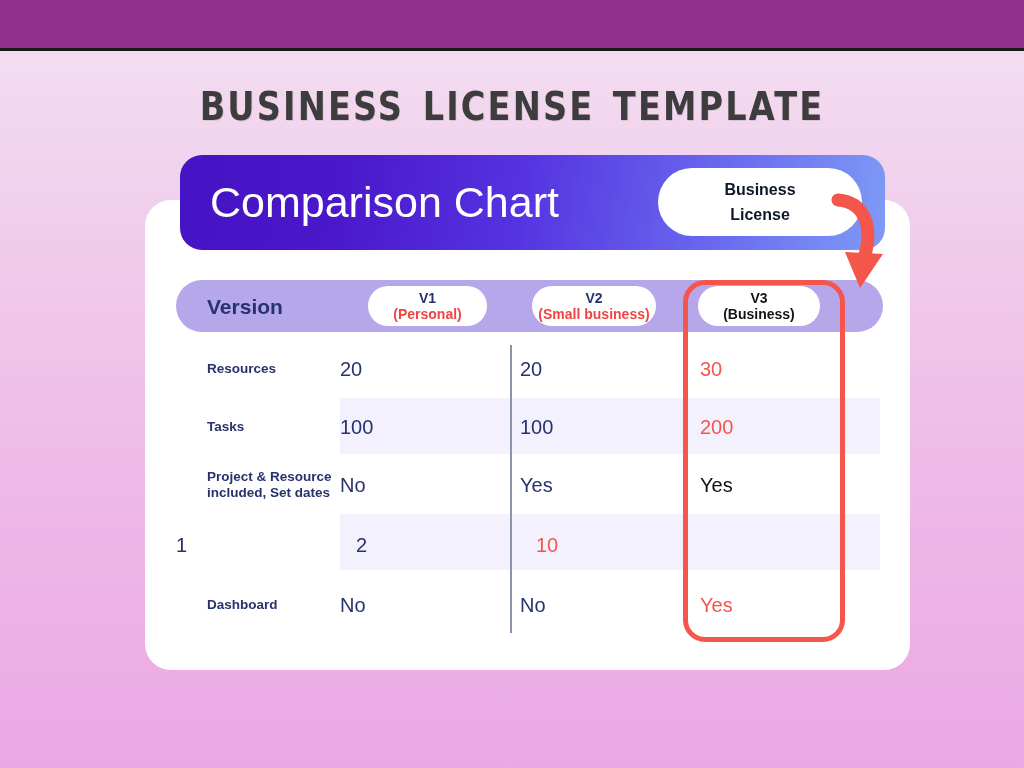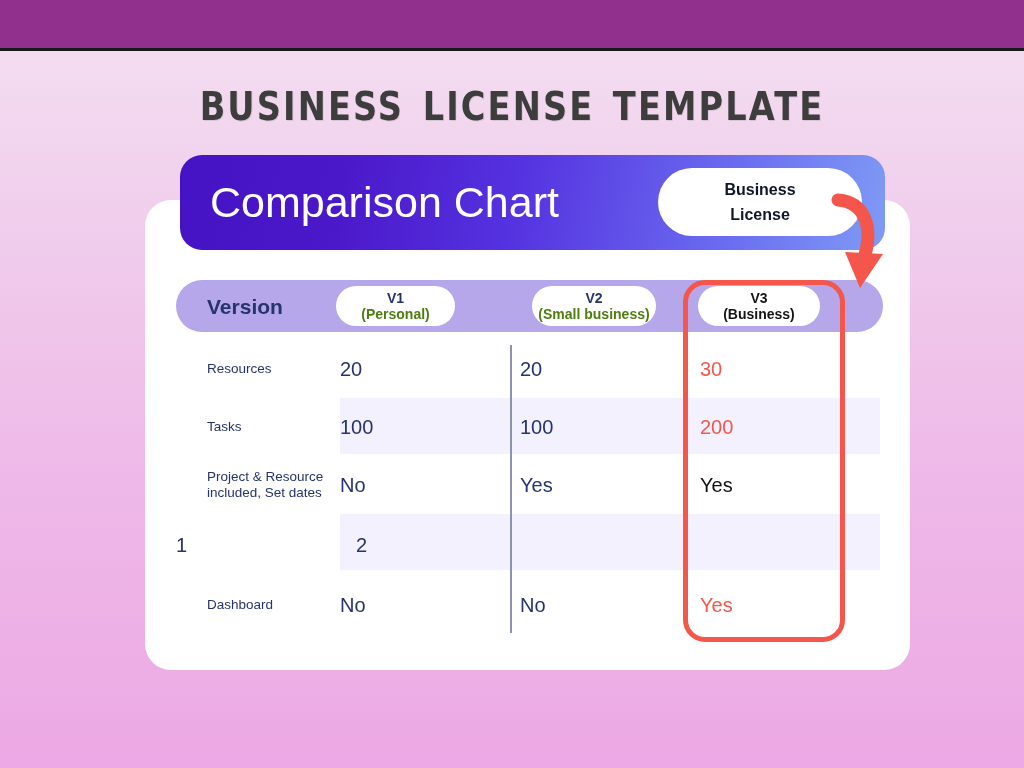--- a/index.html
+++ b/index.html
@@ -145,26 +145,26 @@
   .vpill .vname {
     font-size: 14px;
     line-height: 16px;
     font-weight: 700;
     color: #26336d;
   }
   .vpill .vsub {
     font-size: 14px;
     line-height: 17px;
     font-weight: 700;
-    color: #4d7c0f;
+    color: #ef4444;
   }
   .vpill.highlight .vname,
   .vpill.highlight .vsub { color: #141414; }
 
-  .vpill-1 { left: 160px; width: 119px; text-align: center; }
+  .vpill-1 { left: 192px; width: 119px; text-align: center; }
   .vpill-2 { left: 356px; width: 124px; }
   .vpill-3 { left: 522px; width: 122px; }
 
   
   .zebra {
     position: absolute;
     left: 340px;
     width: 540px;
     height: 56px;
     background: #f3f1fd;
@@ -206,21 +206,21 @@
     height: 58px;
     display: flex;
     align-items: center;
   }
   .cell-label {
     width: 164px;
     padding-left: 31px;
     box-sizing: border-box;
     font-size: 13.5px;
     line-height: 16px;
-    font-weight: 400;
+    font-weight: 700;
     color: #26336d;
   }
   .cell-val {
     font-size: 20px;
     line-height: 24px;
     color: #26336d;
     font-weight: 400;
   }
   .cell-v1 { width: 180px; }
   .cell-v2 { width: 180px; }
@@ -296,20 +296,21 @@
         <div>included, Set dates</div>
       </div>
       <div class="cell-val cell-v1">No</div>
       <div class="cell-val cell-v2">Yes</div>
       <div class="cell-val cell-v3 dark">Yes</div>
     </div>
 
     <div class="trow" style="top:176px">
       <div class="cell-val cell-v1">1</div>
       <div class="cell-val cell-v2">2</div>
+      <div class="cell-val cell-v3 red">10</div>
     </div>
 
     <div class="trow" style="top:236px">
       <div class="cell-label">
         <div>Dashboard</div>
       </div>
       <div class="cell-val cell-v1">No</div>
       <div class="cell-val cell-v2">No</div>
       <div class="cell-val cell-v3 red">Yes</div>
     </div>

